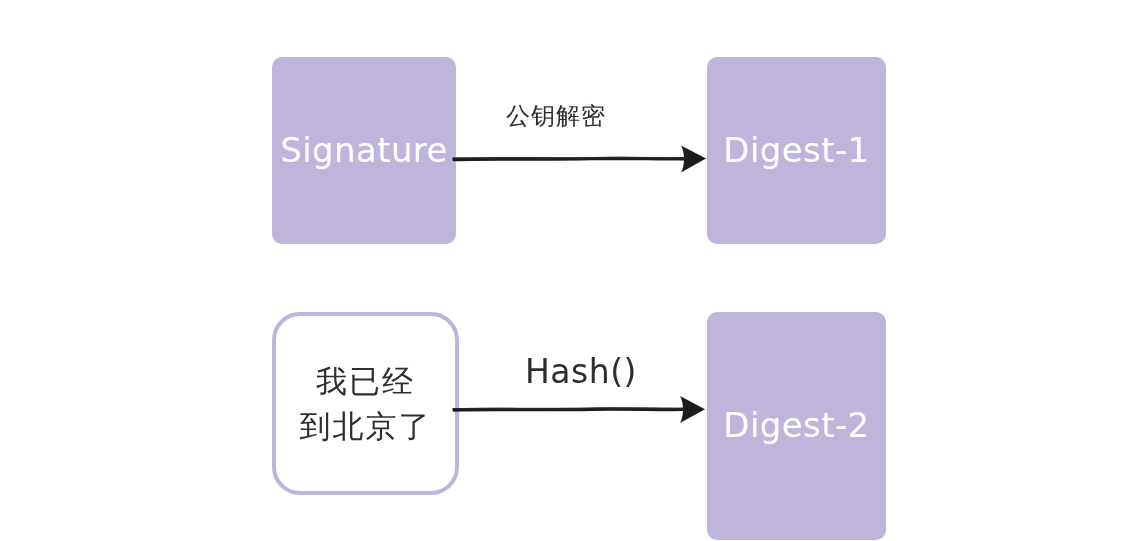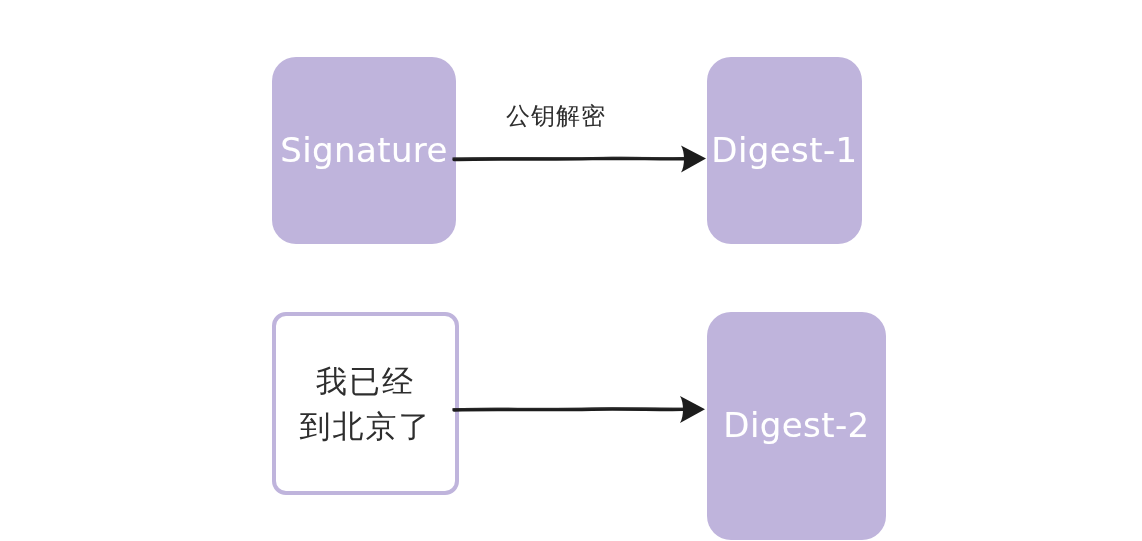--- a/index.html
+++ b/index.html
@@ -23,21 +23,21 @@
     height: 541px;
   }
 
   .node {
     position: absolute;
     box-sizing: border-box;
     display: flex;
     align-items: center;
     justify-content: center;
     text-align: center;
-    border-radius: 24px;
+    border-radius: 10px;
   }
 
   
   .node-filled {
     background: #bfb4dc;
     color: #ffffff;
   }
   .node-filled .node-label {
     font-family: "DejaVu Sans", "Liberation Sans", sans-serif;
     font-size: 34px;
@@ -45,34 +45,34 @@
     letter-spacing: 0.4px;
     color: #ffffff;
     line-height: 1.15;
     text-shadow: 0 0 1px rgba(255,255,255,0.35);
   }
 
   
   .node-outlined {
     background: #ffffff;
     border: 4px solid #bfb4dc;
-    border-radius: 14px;
+    border-radius: 28px;
   }
   .node-outlined .node-label {
     font-family: "DejaVu Sans", "Liberation Sans", sans-serif;
     font-size: 31px;
     font-weight: 400;
     color: #2e2e2e;
     line-height: 1.42;
     letter-spacing: 2px;
   }
 
   
   #node-signature { left: 272px; top: 57px;  width: 184px; height: 187px; }
-  #node-digest-1  { left: 707px; top: 57px;  width: 155px; height: 187px; align-items: center; }
+  #node-digest-1  { left: 707px; top: 57px;  width: 179px; height: 187px; align-items: center; }
   #node-message   { left: 272px; top: 312px; width: 187px; height: 183px; }
   #node-digest-2  { left: 707px; top: 312px; width: 179px; height: 228px; }
 
   
   .edge-label {
     position: absolute;
     color: #2e2e2e;
     white-space: nowrap;
     font-family: "DejaVu Sans", "Liberation Sans", sans-serif;
     font-weight: 400;
@@ -124,18 +124,19 @@
       <span>到北京了</span>
     </span>
   </div>
 
   <svg class="arrow-svg" id="arrow-2" viewBox="0 0 260 42">
     <path d="M2,21.0 C40,19.8 90,21.4 140,20.2 C175,19.6 205,20.8 231,20.4" stroke="#1c1c1c" stroke-width="3.4" fill="none" stroke-linecap="round"></path>
     <path d="M1,19.6 C45,18.8 95,20.0 150,19.2 C185,18.8 212,19.6 232,19.4" stroke="#2a2a2a" stroke-width="1.4" fill="none" stroke-linecap="round" opacity="0.8"></path>
     <path d="M228,7.0 L253,20.2 L228,34.0 C232,27.5 232,13.5 228,7.0 Z" fill="#1c1c1c"></path>
   </svg>
 
+  <div class="edge-label" id="edge-label-2">Hash()</div>
 
   <div class="node node-filled" id="node-digest-2">
     <span class="node-label">Digest-2</span>
   </div>
 
 </div>
 
 </body></html>

